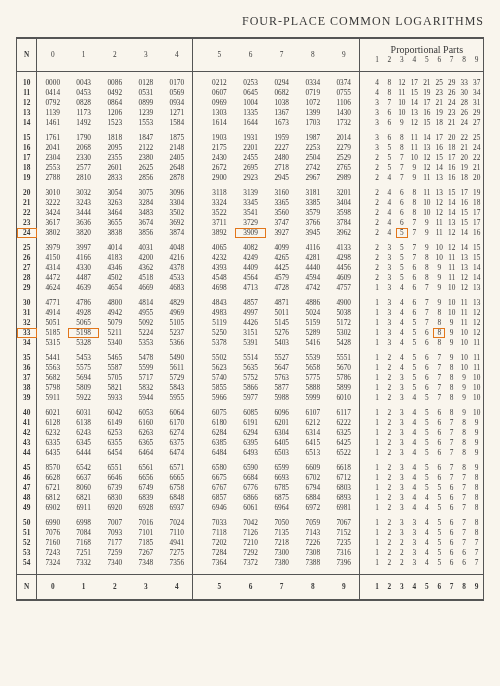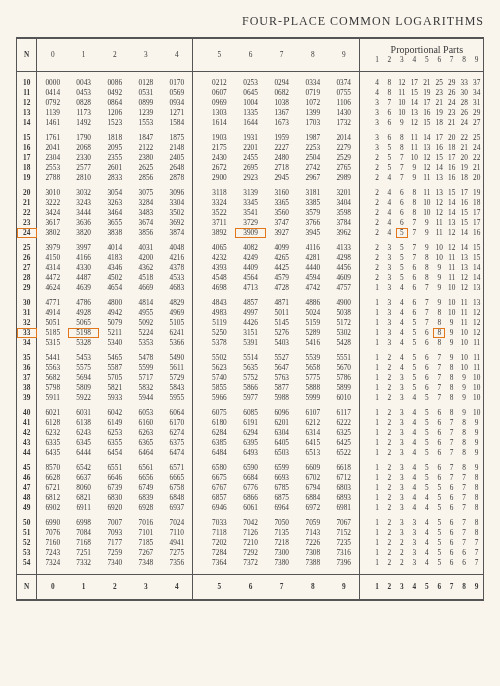--- a/index.html
+++ b/index.html
@@ -667,21 +667,21 @@
             <td>9</td>
             <td>11</td>
             <td>12</td>
           </tr>
           <tr>
             <td class="col-n hl">33</td>
             <td>5185</td>
             <td class="hl">5198</td>
             <td>5211</td>
             <td>5224</td>
-            <td>6241</td>
+            <td>5237</td>
             <td class="sep-l"></td>
             <td>5250</td>
             <td>3151</td>
             <td>5276</td>
             <td>5289</td>
             <td>5302</td>
             <td class="sep-l"></td>
             <td>1</td>
             <td>3</td>
             <td>4</td>

